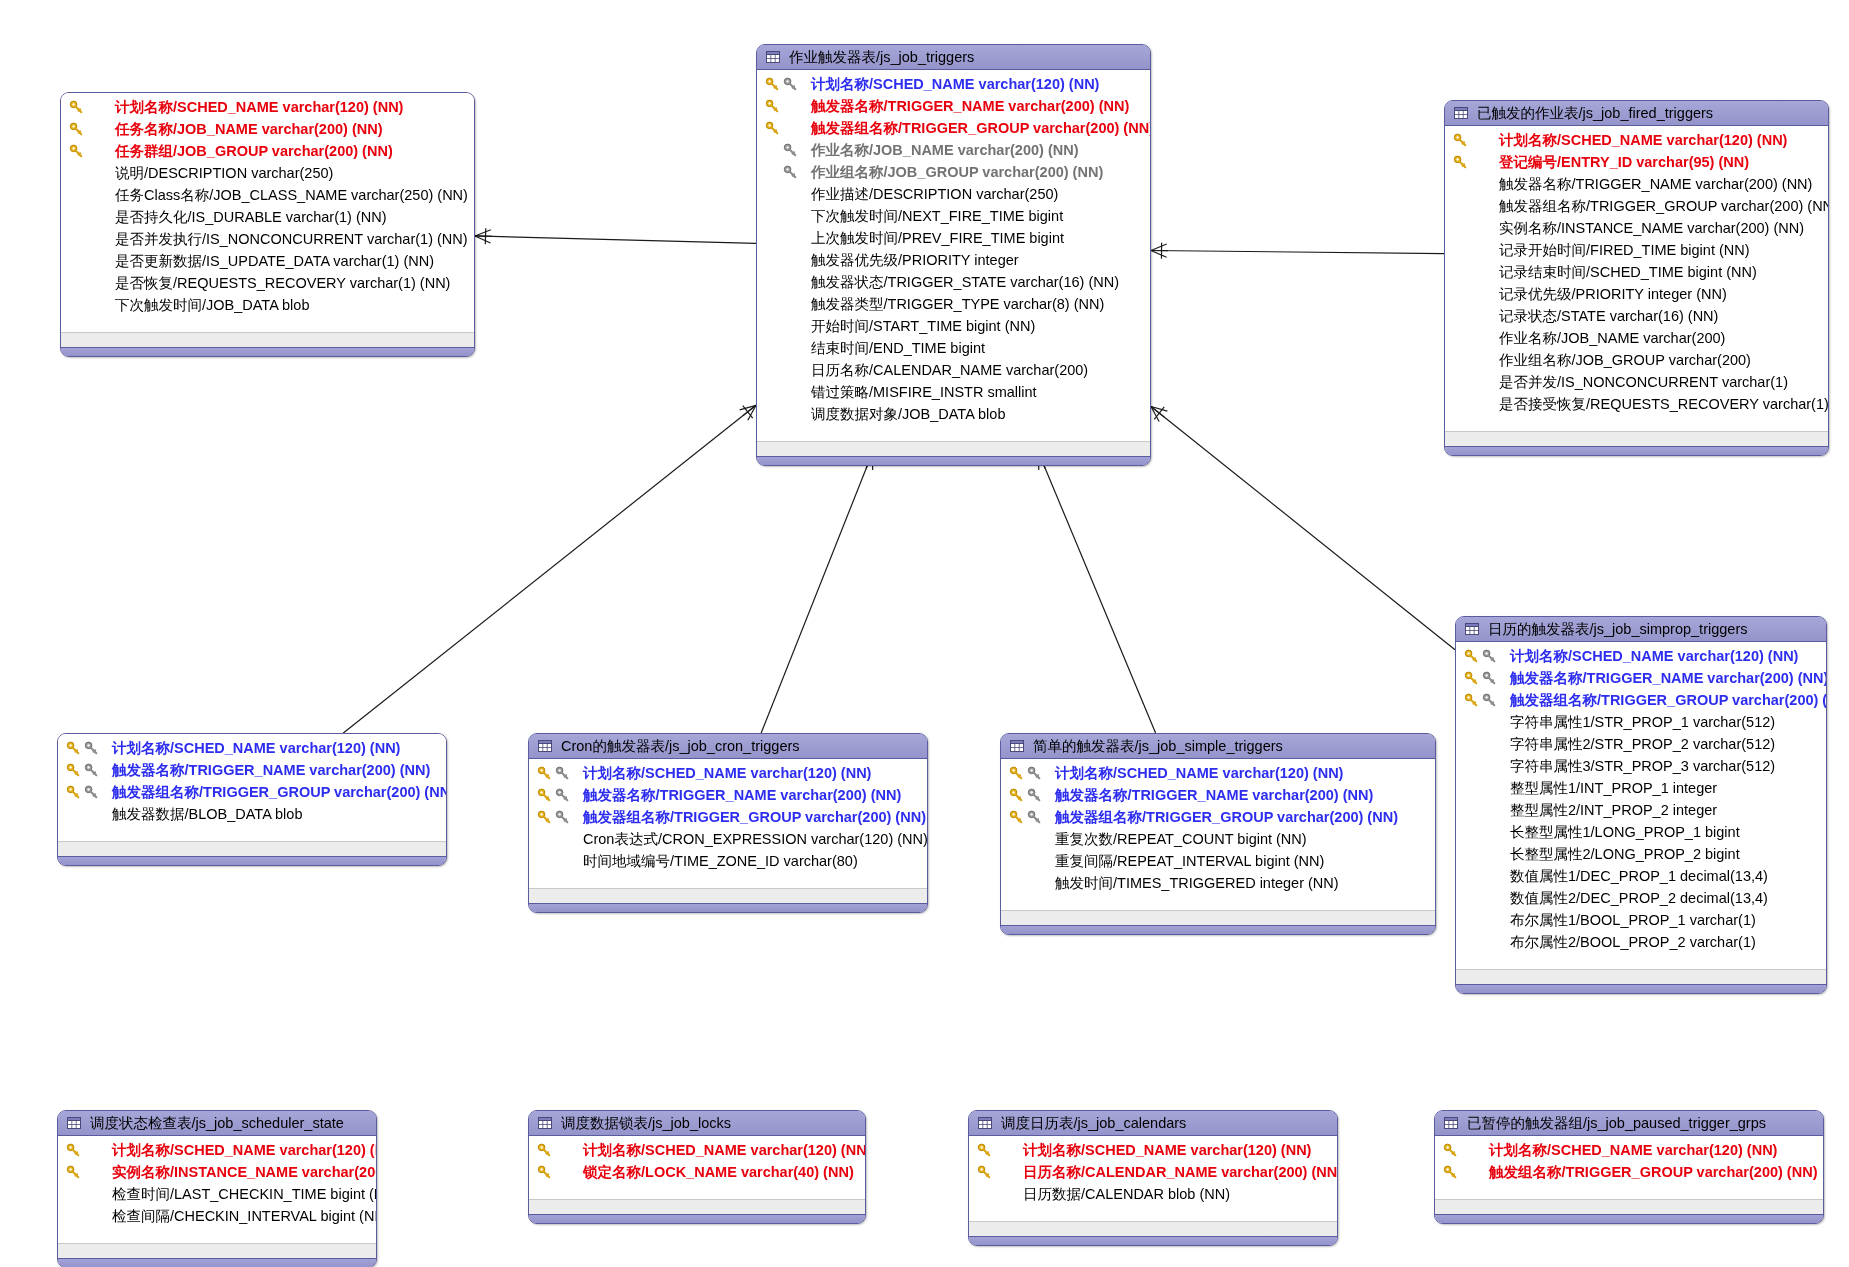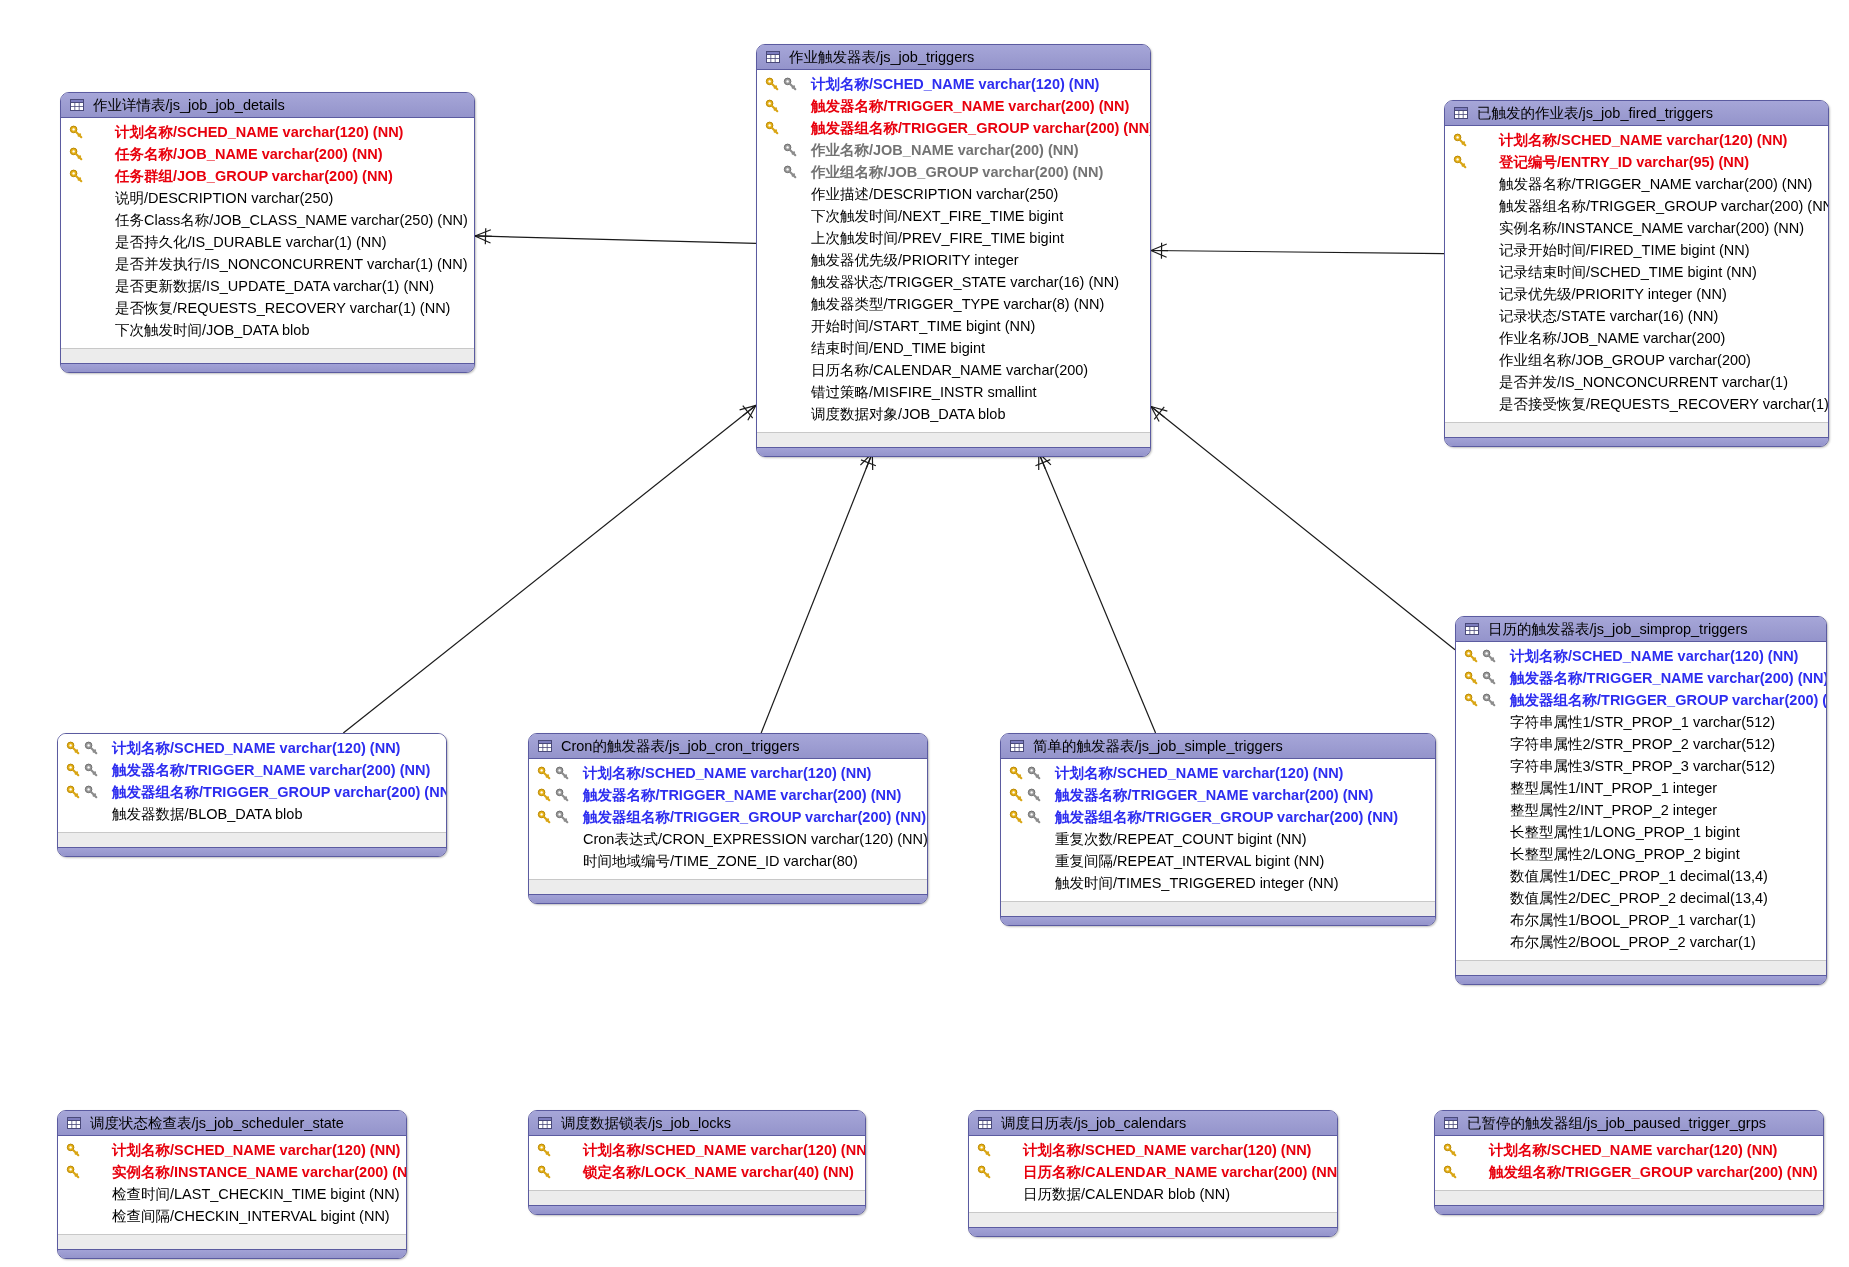--- a/index.html
+++ b/index.html
@@ -46,21 +46,21 @@
     white-space:nowrap;
     line-height:1;
   }
   .tbl-icon{
     width:14px;height:12px;
     flex:0 0 auto;
     display:block;
   }
   .ent-body{
     background:#ffffff;
-    padding:3px 0 7px 0;
+    padding:3px 0 16px 0;
   }
   .attr{
     display:flex;
     align-items:center;
     height:22px;
     padding:0 10px 0 8px;
     white-space:nowrap;
   }
   .keys{
     width:46px;
@@ -121,30 +121,20 @@
       <line x1="1038.7966321243523" y1="453" x2="1045.3408656341378" y2="468.68990145824375" stroke="#1a1a1a" stroke-width="1.2"></line>
       <line x1="1038.7966321243523" y1="453" x2="1038.714334929007" y2="469.9998007979987" stroke="#1a1a1a" stroke-width="1.2"></line>
       <line x1="1050.237539939593" y1="459.64809960538844" x2="1035.4705738612458" y2="465.8073782028338" stroke="#1a1a1a" stroke-width="1.2"></line>
       <line x1="1151" y1="406.5" x2="1455" y2="649.7" stroke="#1a1a1a" stroke-width="1.2"></line>
       <line x1="1151" y1="406.5" x2="1167.3624236985347" y2="411.11205926996047" stroke="#1a1a1a" stroke-width="1.2"></line>
       <line x1="1151" y1="406.5" x2="1164.2747697605316" y2="417.1198158084252" stroke="#1a1a1a" stroke-width="1.2"></line>
       <line x1="1151" y1="406.5" x2="1159.0913215630544" y2="421.45093693931085" stroke="#1a1a1a" stroke-width="1.2"></line>
       <line x1="1164.2279176319648" y1="406.8373353256794" x2="1154.2327968710943" y2="419.33123627676787" stroke="#1a1a1a" stroke-width="1.2"></line>
     </svg>
 <div class="entity" style="left: 60px; top: 92px; width: 415px;">
-      <div class="ent-head">
-        <svg class="tbl-icon" viewBox="0 0 14 12">
-          <rect x="0.5" y="0.5" width="13" height="11" fill="#ffffff" stroke="#4a4a7a"></rect>
-          <rect x="0.5" y="0.5" width="13" height="3" fill="#7d7dbe" stroke="#4a4a7a"></rect>
-          <line x1="4.8" y1="3.5" x2="4.8" y2="11.5" stroke="#4a4a7a" stroke-width="0.8"></line>
-          <line x1="9.2" y1="3.5" x2="9.2" y2="11.5" stroke="#4a4a7a" stroke-width="0.8"></line>
-          <line x1="0.5" y1="7.5" x2="13.5" y2="7.5" stroke="#4a4a7a" stroke-width="0.8"></line>
-        </svg>
-        <span class="ent-title">作业详情表/js_job_job_details</span>
-      </div>
       <div class="ent-body">
         <div class="attr">
           <span class="keys">
             <svg class="key-icon" viewBox="0 0 15 15">
               <circle cx="4.6" cy="4.4" r="3.3" fill="#e8b317" stroke="#b88705" stroke-width="1"></circle>
               <circle cx="4.6" cy="4.4" r="1.2" fill="#ffffff"></circle>
               <path d="M6.6 6.5 L12.3 12.2" stroke="#d9a514" stroke-width="2.1" stroke-linecap="round"></path>
               <path d="M9.6 10.8 L11.1 9.3" stroke="#d9a514" stroke-width="2" stroke-linecap="round"></path>
             </svg>
           </span>
@@ -820,21 +810,21 @@
         <div class="attr">
           <span class="keys">
             <span class="key-spacer"></span>
           </span>
           <span class="attr-text ">触发时间/TIMES_TRIGGERED integer (NN)</span>
         </div>
       </div>
       <div class="ent-foot"></div>
       <div class="ent-foot2"></div>
     </div>
-    <div class="entity" style="left: 57px; top: 1110px; width: 350px;">
+    <div class="entity" style="left: 57px; top: 1110px; width: 320px;">
       <div class="ent-head">
         <svg class="tbl-icon" viewBox="0 0 14 12">
           <rect x="0.5" y="0.5" width="13" height="11" fill="#ffffff" stroke="#4a4a7a"></rect>
           <rect x="0.5" y="0.5" width="13" height="3" fill="#7d7dbe" stroke="#4a4a7a"></rect>
           <line x1="4.8" y1="3.5" x2="4.8" y2="11.5" stroke="#4a4a7a" stroke-width="0.8"></line>
           <line x1="9.2" y1="3.5" x2="9.2" y2="11.5" stroke="#4a4a7a" stroke-width="0.8"></line>
           <line x1="0.5" y1="7.5" x2="13.5" y2="7.5" stroke="#4a4a7a" stroke-width="0.8"></line>
         </svg>
         <span class="ent-title">调度状态检查表/js_job_scheduler_state</span>
       </div>

